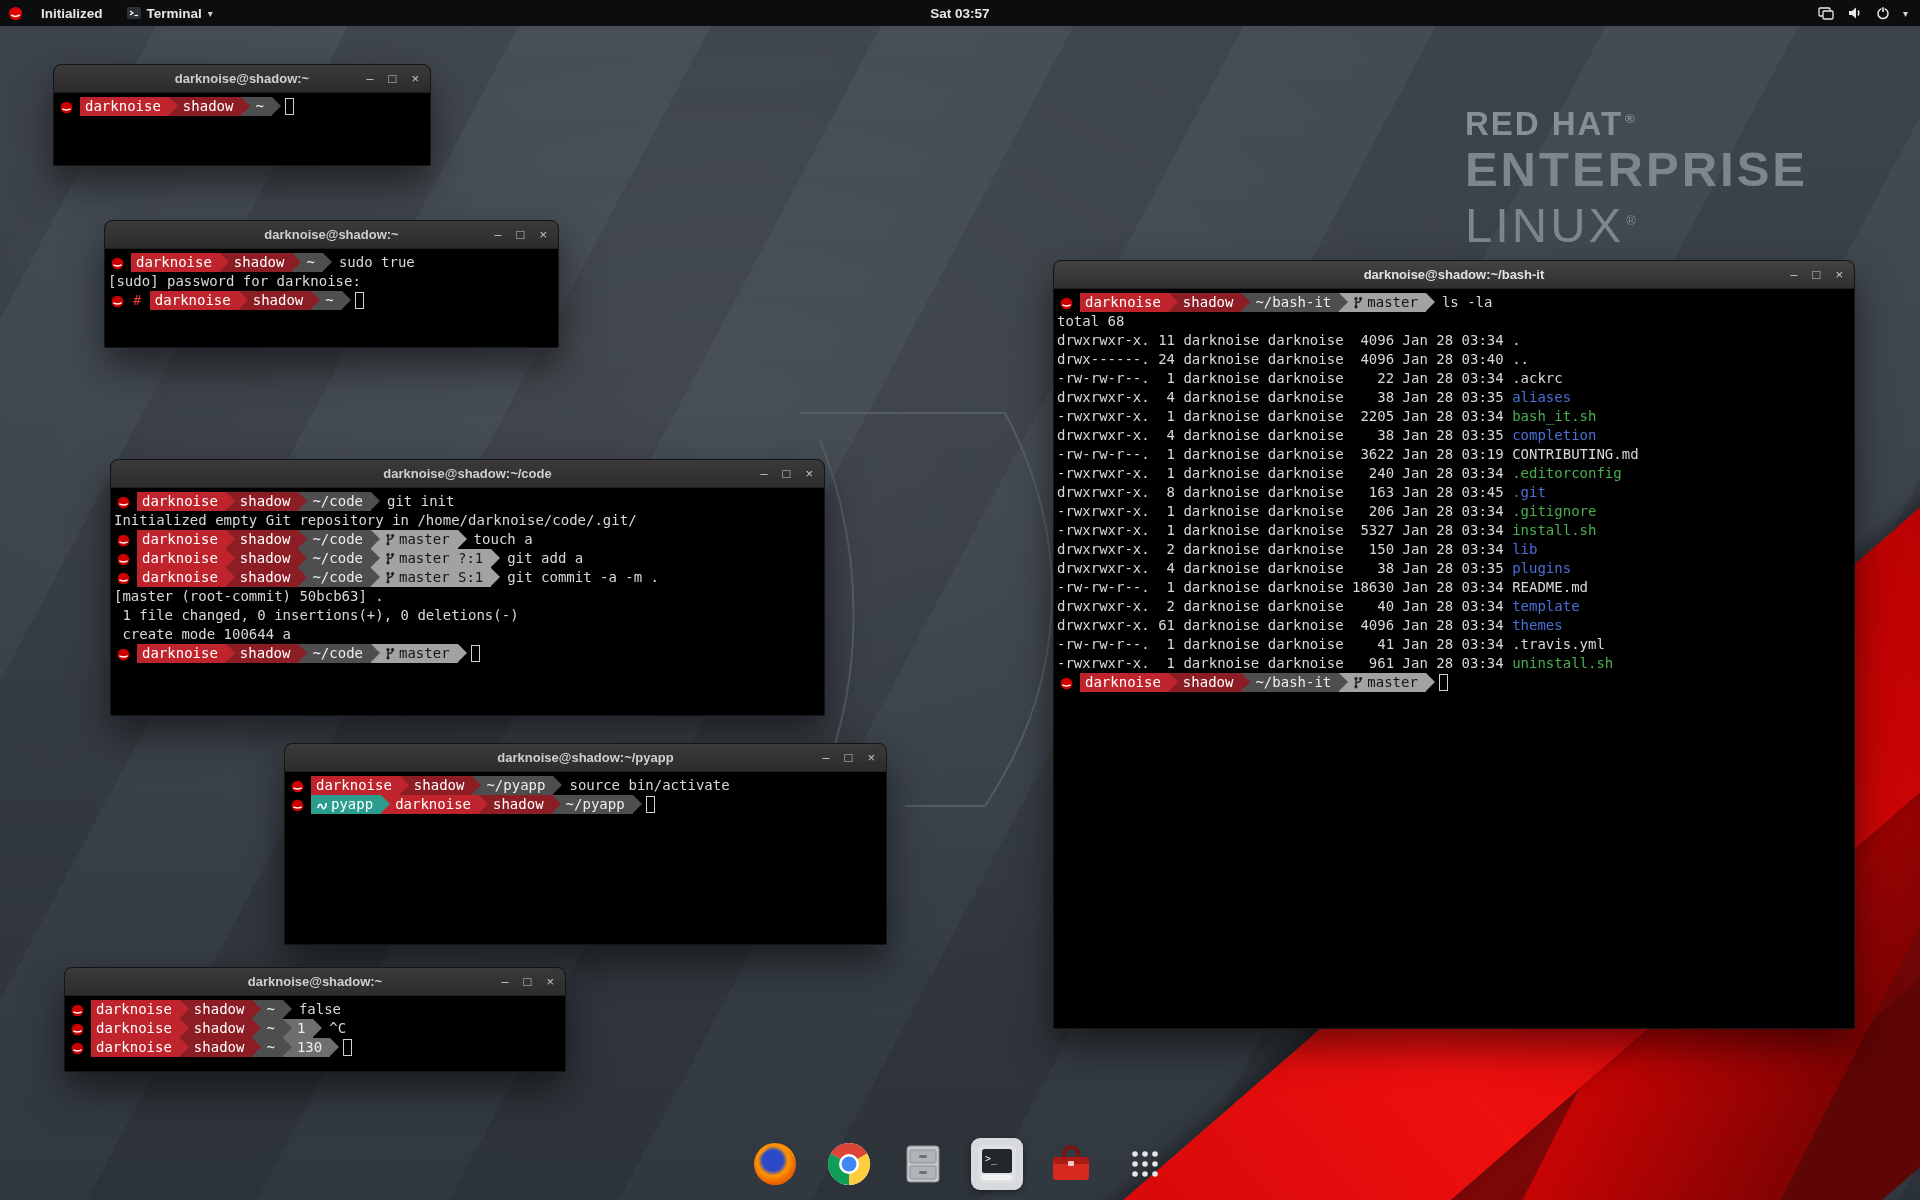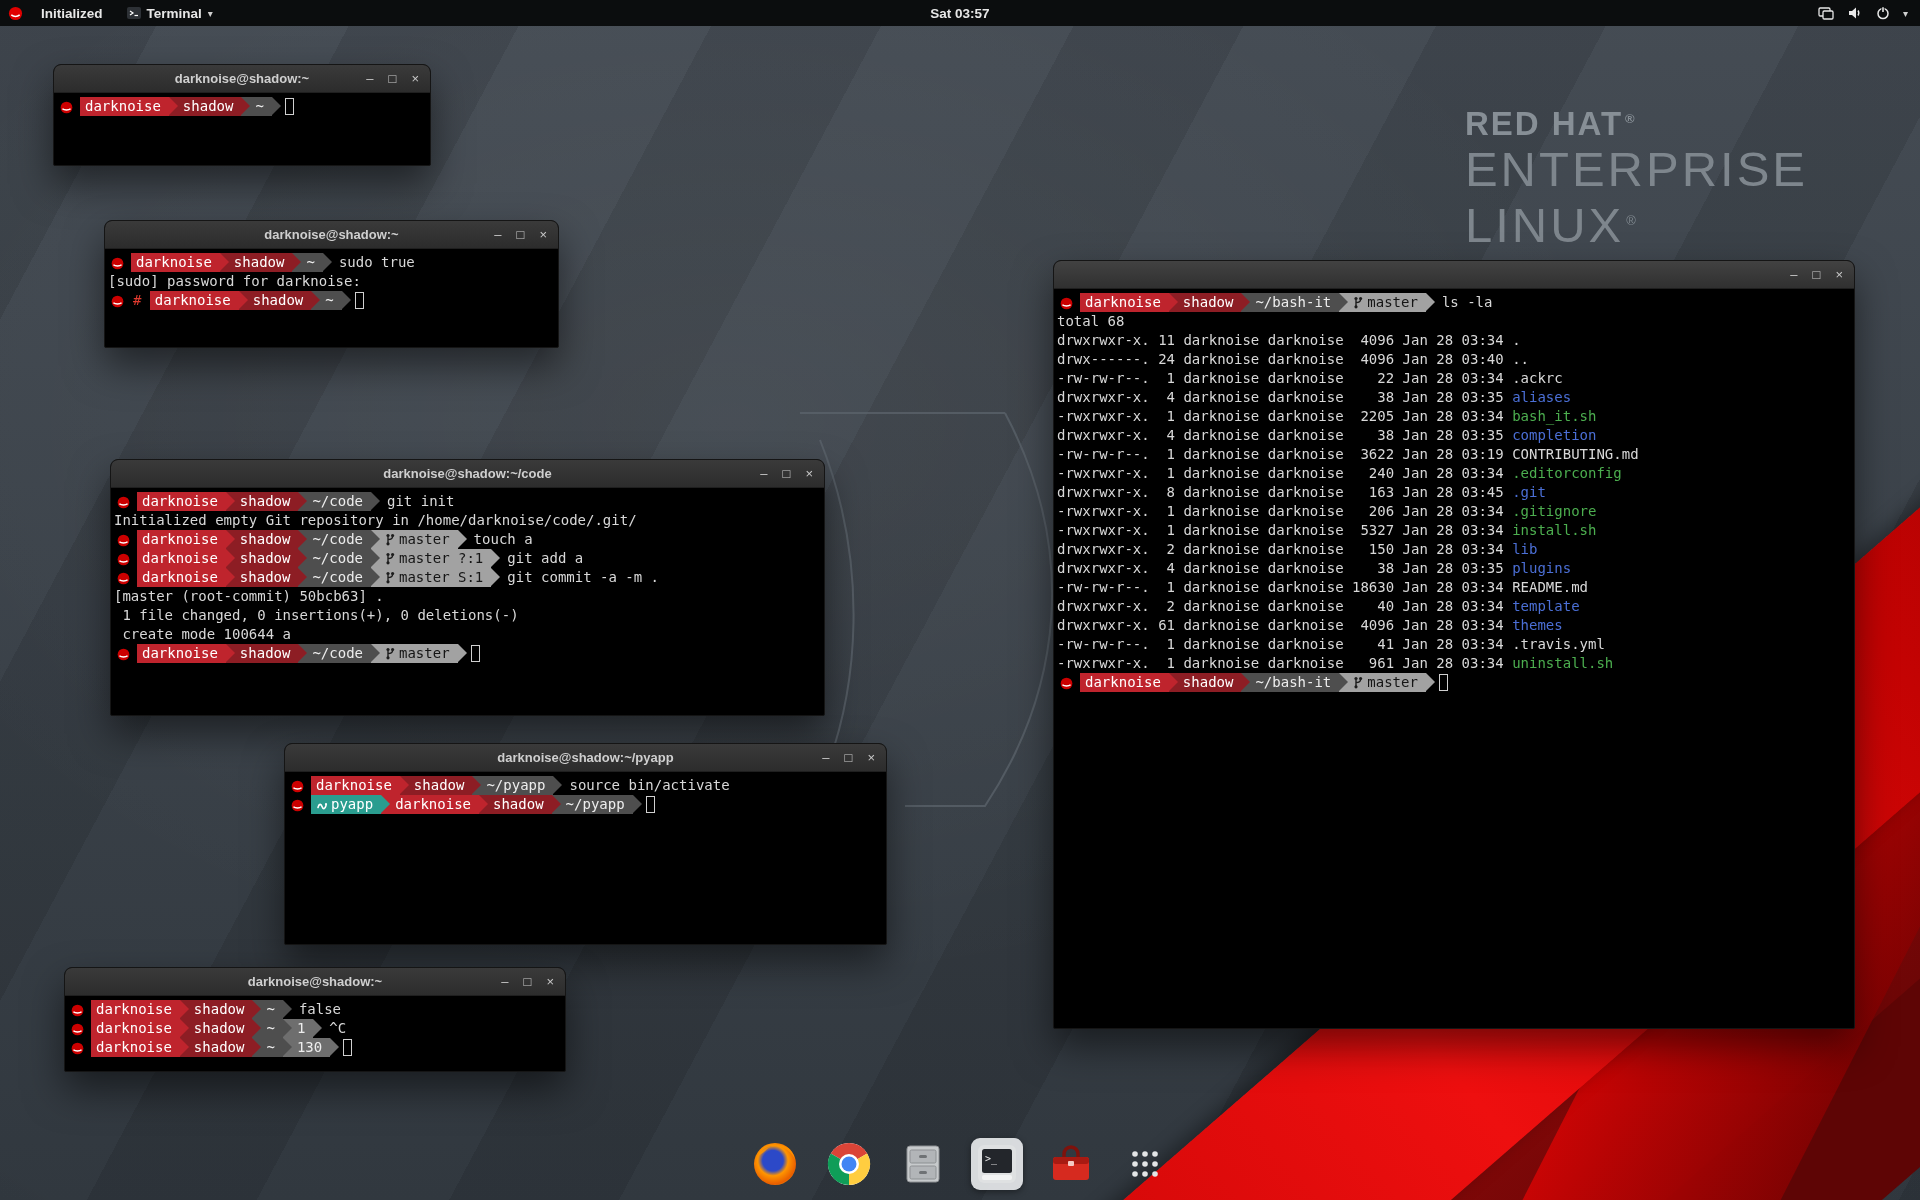--- a/index.html
+++ b/index.html
@@ -17,21 +17,21 @@
   .rb{position:absolute;transform-origin:center;}
   .rb-shadow{width:2000px;height:430px;right:-640px;bottom:-210px;background:#5e0505;transform:rotate(-41deg);}
   .rb-dark{width:2000px;height:300px;right:-620px;bottom:-60px;background:linear-gradient(180deg,#8f0a0a,#6e0606);transform:rotate(-41deg);}
   .rb-main{width:2000px;height:215px;right:-600px;bottom:95px;background:linear-gradient(90deg,#b30000,#ee0f0f 45%,#c40303 75%,#9d0101);transform:rotate(-41deg);box-shadow:0 -6px 18px rgba(0,0,0,.35);}
   .rb-cross{width:1100px;height:230px;right:-330px;bottom:-20px;background:linear-gradient(180deg,#d00404,#860202);transform:rotate(-63deg);opacity:.9;}
   .curves{position:absolute;left:0;top:0;pointer-events:none;}
 
   
   .branding{position:absolute;top:100px;right:112px;text-align:left;color:#7e868d;user-select:none;}
   .branding .b1{font-size:33px;font-weight:700;letter-spacing:2px;color:#878f96;line-height:38px;}
-  .branding .b2{font-size:49px;font-weight:400;letter-spacing:3px;line-height:52px;font-family:"Liberation Sans",sans-serif;}
+  .branding .b2{font-size:49px;font-weight:700;letter-spacing:3px;line-height:52px;font-family:"Liberation Sans",sans-serif;}
   .branding .b3{font-size:49px;font-weight:300;letter-spacing:3px;line-height:52px;}
   .branding .reg{font-size:13px;vertical-align:super;margin-left:2px;}
 
   
   .topbar{position:absolute;left:0;top:0;right:0;height:26px;background:#0b0d0e;color:#e7e7e7;
           display:flex;align-items:center;font-size:13.5px;font-weight:600;z-index:50;}
   .tb-left{display:flex;align-items:center;gap:14px;padding-left:8px;}
   .tb-item{padding:0 4px;cursor:default;}
   .tb-appmenu{display:flex;align-items:center;gap:6px;padding:0 6px;}
   .tb-clock{position:absolute;left:0;right:0;text-align:center;font-weight:600;}
@@ -229,20 +229,21 @@
               <path d="M2.6 8.3 C4.6 10.1,9.4 10.1,11.4 8.3" stroke="#fff" stroke-width="1.6" fill="none"></path>
             </svg></span><span class="seg" style="background: rgb(191, 36, 45); color: rgb(255, 255, 255);">darknoise</span><span class="pwrap" style="background: rgb(141, 29, 36);"><i class="parrow" style="border-left-color: rgb(191, 36, 45);"></i></span><span class="seg" style="background: rgb(141, 29, 36); color: rgb(255, 255, 255);">shadow</span><span class="pwrap" style="background: rgb(78, 78, 78);"><i class="parrow" style="border-left-color: rgb(141, 29, 36);"></i></span><span class="seg" style="background: rgb(78, 78, 78); color: rgb(237, 237, 237);">~</span><span class="pwrap" style="background: rgb(110, 110, 110);"><i class="parrow" style="border-left-color: rgb(78, 78, 78);"></i></span><span class="seg" style="background: rgb(110, 110, 110); color: rgb(237, 237, 237);">1</span><span class="pwrap"><i class="parrow" style="border-left-color: rgb(110, 110, 110);"></i></span><span class="t-cmd">^C</span></div>
         <div class="tline"><span class="hat"><svg width="13" height="13" viewBox="0 0 14 14">
               <circle cx="7" cy="7" r="6.3" fill="#cc0000"></circle>
               <path d="M2.6 8.3 C4.6 10.1,9.4 10.1,11.4 8.3" stroke="#fff" stroke-width="1.6" fill="none"></path>
             </svg></span><span class="seg" style="background: rgb(191, 36, 45); color: rgb(255, 255, 255);">darknoise</span><span class="pwrap" style="background: rgb(141, 29, 36);"><i class="parrow" style="border-left-color: rgb(191, 36, 45);"></i></span><span class="seg" style="background: rgb(141, 29, 36); color: rgb(255, 255, 255);">shadow</span><span class="pwrap" style="background: rgb(78, 78, 78);"><i class="parrow" style="border-left-color: rgb(141, 29, 36);"></i></span><span class="seg" style="background: rgb(78, 78, 78); color: rgb(237, 237, 237);">~</span><span class="pwrap" style="background: rgb(110, 110, 110);"><i class="parrow" style="border-left-color: rgb(78, 78, 78);"></i></span><span class="seg" style="background: rgb(110, 110, 110); color: rgb(237, 237, 237);">130</span><span class="pwrap"><i class="parrow" style="border-left-color: rgb(110, 110, 110);"></i></span><span class="cursor"></span></div>
       </div>
   </section>
     <section class="twin focused" style="left: 1053px; top: 260px; width: 800px; height: 767px;">
     <header class="tbar">
+      <div class="ttitle">darknoise@shadow:~/bash-it</div>
       <div class="tctrl">
         <span class="wbtn">–</span>
         <span class="wbtn">□</span>
         <span class="wbtn">×</span>
       </div>
     </header>
     <div class="tbody">
         <div class="tline"><span class="hat"><svg width="13" height="13" viewBox="0 0 14 14">
               <circle cx="7" cy="7" r="6.3" fill="#cc0000"></circle>
               <path d="M2.6 8.3 C4.6 10.1,9.4 10.1,11.4 8.3" stroke="#fff" stroke-width="1.6" fill="none"></path>

